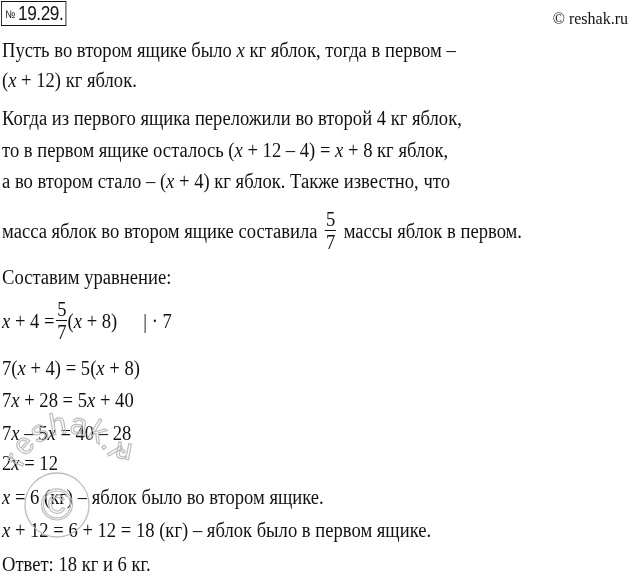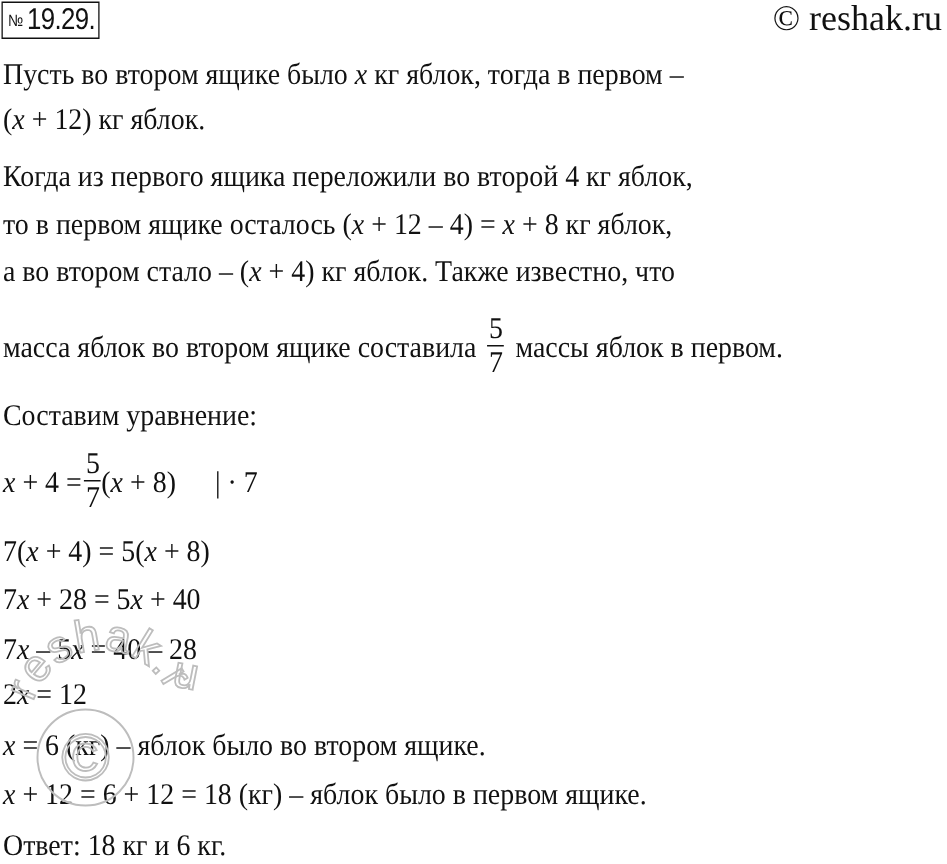--- a/index.html
+++ b/index.html
@@ -42,22 +42,22 @@
       font-size: 11px;
       margin-right: 3px;
     }
     .badge .num {
       font-size: 20px;
       letter-spacing: -0.5px;
     }
     .copyright {
       position: absolute;
       right: 3px;
-      top: 0px;
-      font-size: 24px;
+      top: 10px;
+      font-size: 16px;
       white-space: nowrap;
     }
     i.v {
       font-style: italic;
     }
     .frac {
       display: inline-block;
       vertical-align: middle;
       text-align: center;
       margin: 0 3px;

